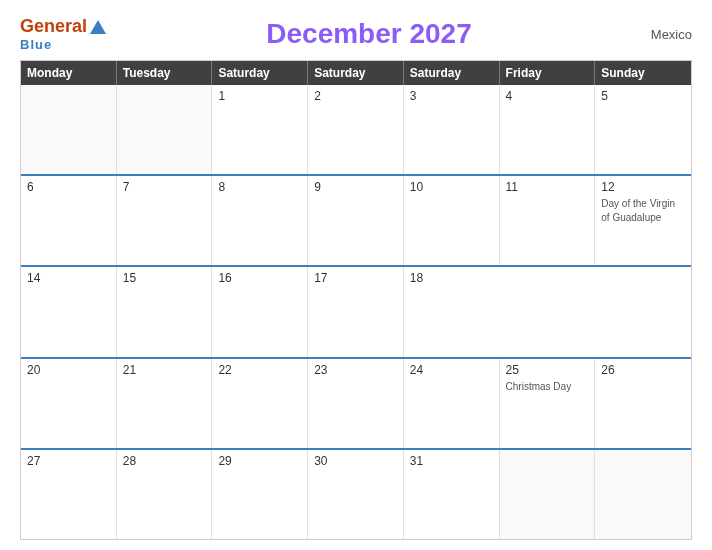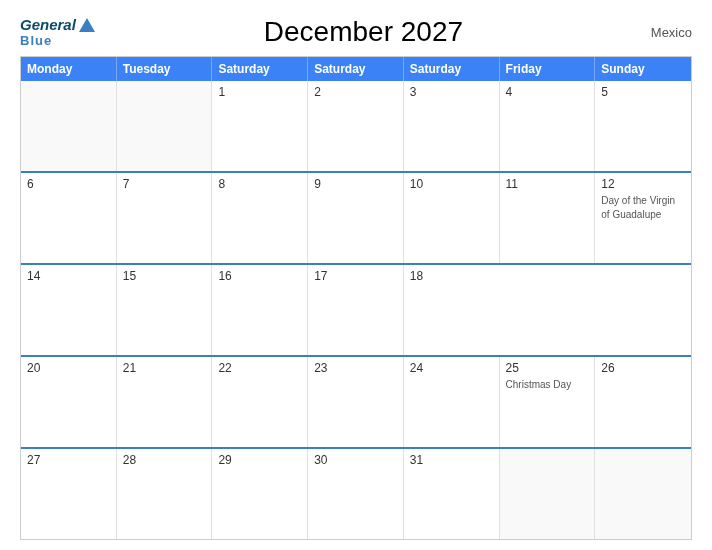--- a/index.html
+++ b/index.html
@@ -22,24 +22,23 @@
       display: flex;
       align-items: center;
       justify-content: space-between;
       margin-bottom: 8px;
     }
     .logo {
       display: flex;
       align-items: center;
     }
     .logo-text-general {
-      font-size: 15px;
-      font-weight: bold;
-      color: #0c4a6e;
-      font-style: italic;
+      font-size: 18px;
+      font-weight: bold;
+      color: #c2410c;
     }
     .logo-triangle {
       width: 0;
       height: 0;
       border-left: 8px solid transparent;
       border-right: 8px solid transparent;
       border-bottom: 14px solid #3a7fc1;
       margin-left: 3px;
       margin-bottom: 0px;
     }
@@ -52,42 +51,42 @@
       align-items: center;
     }
     .logo-line2 {
       font-size: 13px;
       font-weight: bold;
       color: #3a7fc1;
       letter-spacing: 1px;
     }
     .title {
       font-size: 28px;
-      color: #000000;
-      font-weight: normal;
+      color: #8b5cf6;
+      font-weight: bold;
       text-align: center;
       flex: 1;
     }
     .country {
       font-size: 13px;
       color: #555;
       min-width: 60px;
       text-align: right;
     }
     
     .calendar {
       flex: 1;
       display: flex;
       flex-direction: column;
       border: 1px solid #ccc;
     }
     .cal-header {
       display: grid;
       grid-template-columns: repeat(7, 1fr);
-      background: #3b82f6;
+      background: #404040;
     }
     .cal-header-cell {
       color: #fff;
       font-size: 12px;
       font-weight: bold;
       padding: 5px 6px;
       border-right: 1px solid rgba(255,255,255,0.3);
     }
     .cal-header-cell:last-child {
       border-right: none;

